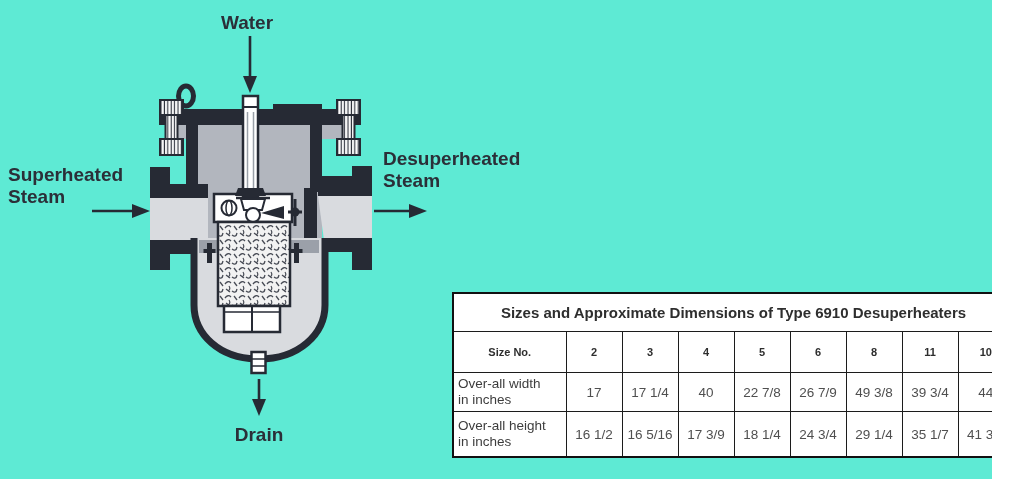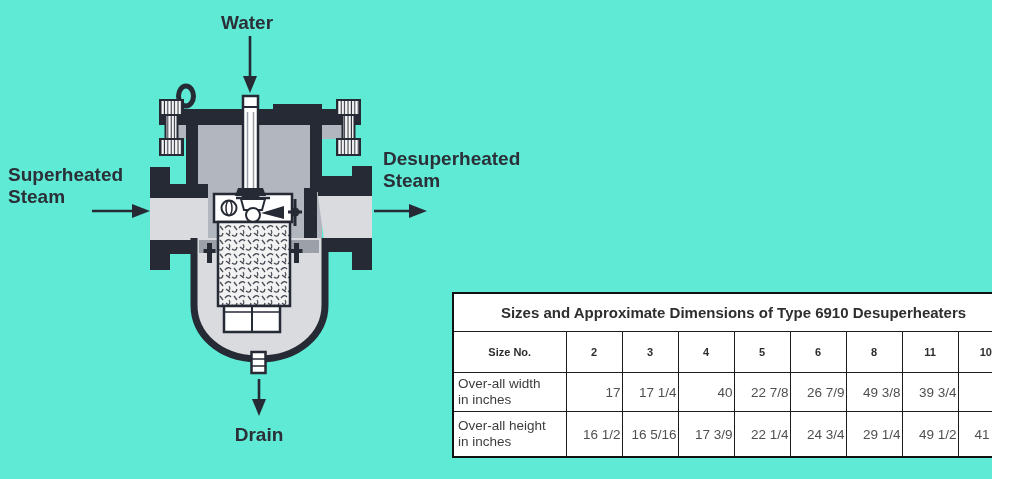--- a/index.html
+++ b/index.html
@@ -39,21 +39,21 @@
   }
   .t-colh{
     font-size:11px;font-weight:bold;color:#2e2e2e;text-align:center;
     height:38px;vertical-align:middle;
   }
   .t-rowlabel{
     font-size:13.5px;color:#3d3d3d;text-align:left;
     padding:1px 2px 1px 4px;line-height:1.22;vertical-align:middle;
   }
   .t-val{
-    font-size:13.5px;color:#4f4f4f;text-align:right;
+    font-size:13.5px;color:#4f4f4f;text-align:center;
     padding-left:1px;vertical-align:middle;
   }
   .row-w td{height:36px;}
   .row-h td{height:42px;}
 </style>
 </head>
 <body>
 
 <div class="canvas">
 
@@ -230,22 +230,22 @@
         <td class="t-val">44</td>
       </tr>
       <tr class="row-h">
         <td class="t-rowlabel">
           <div>Over-all height</div>
           <div>in inches</div>
         </td>
         <td class="t-val">16 1/2</td>
         <td class="t-val">16 5/16</td>
         <td class="t-val">17 3/9</td>
-        <td class="t-val">22 1/4</td>
+        <td class="t-val">18 1/4</td>
         <td class="t-val">24 3/4</td>
         <td class="t-val">29 1/4</td>
-        <td class="t-val">49 1/2</td>
+        <td class="t-val">35 1/7</td>
         <td class="t-val">41 3/5</td>
       </tr>
     </tbody>
   </table>
 
 </div>
 
 </body></html>

